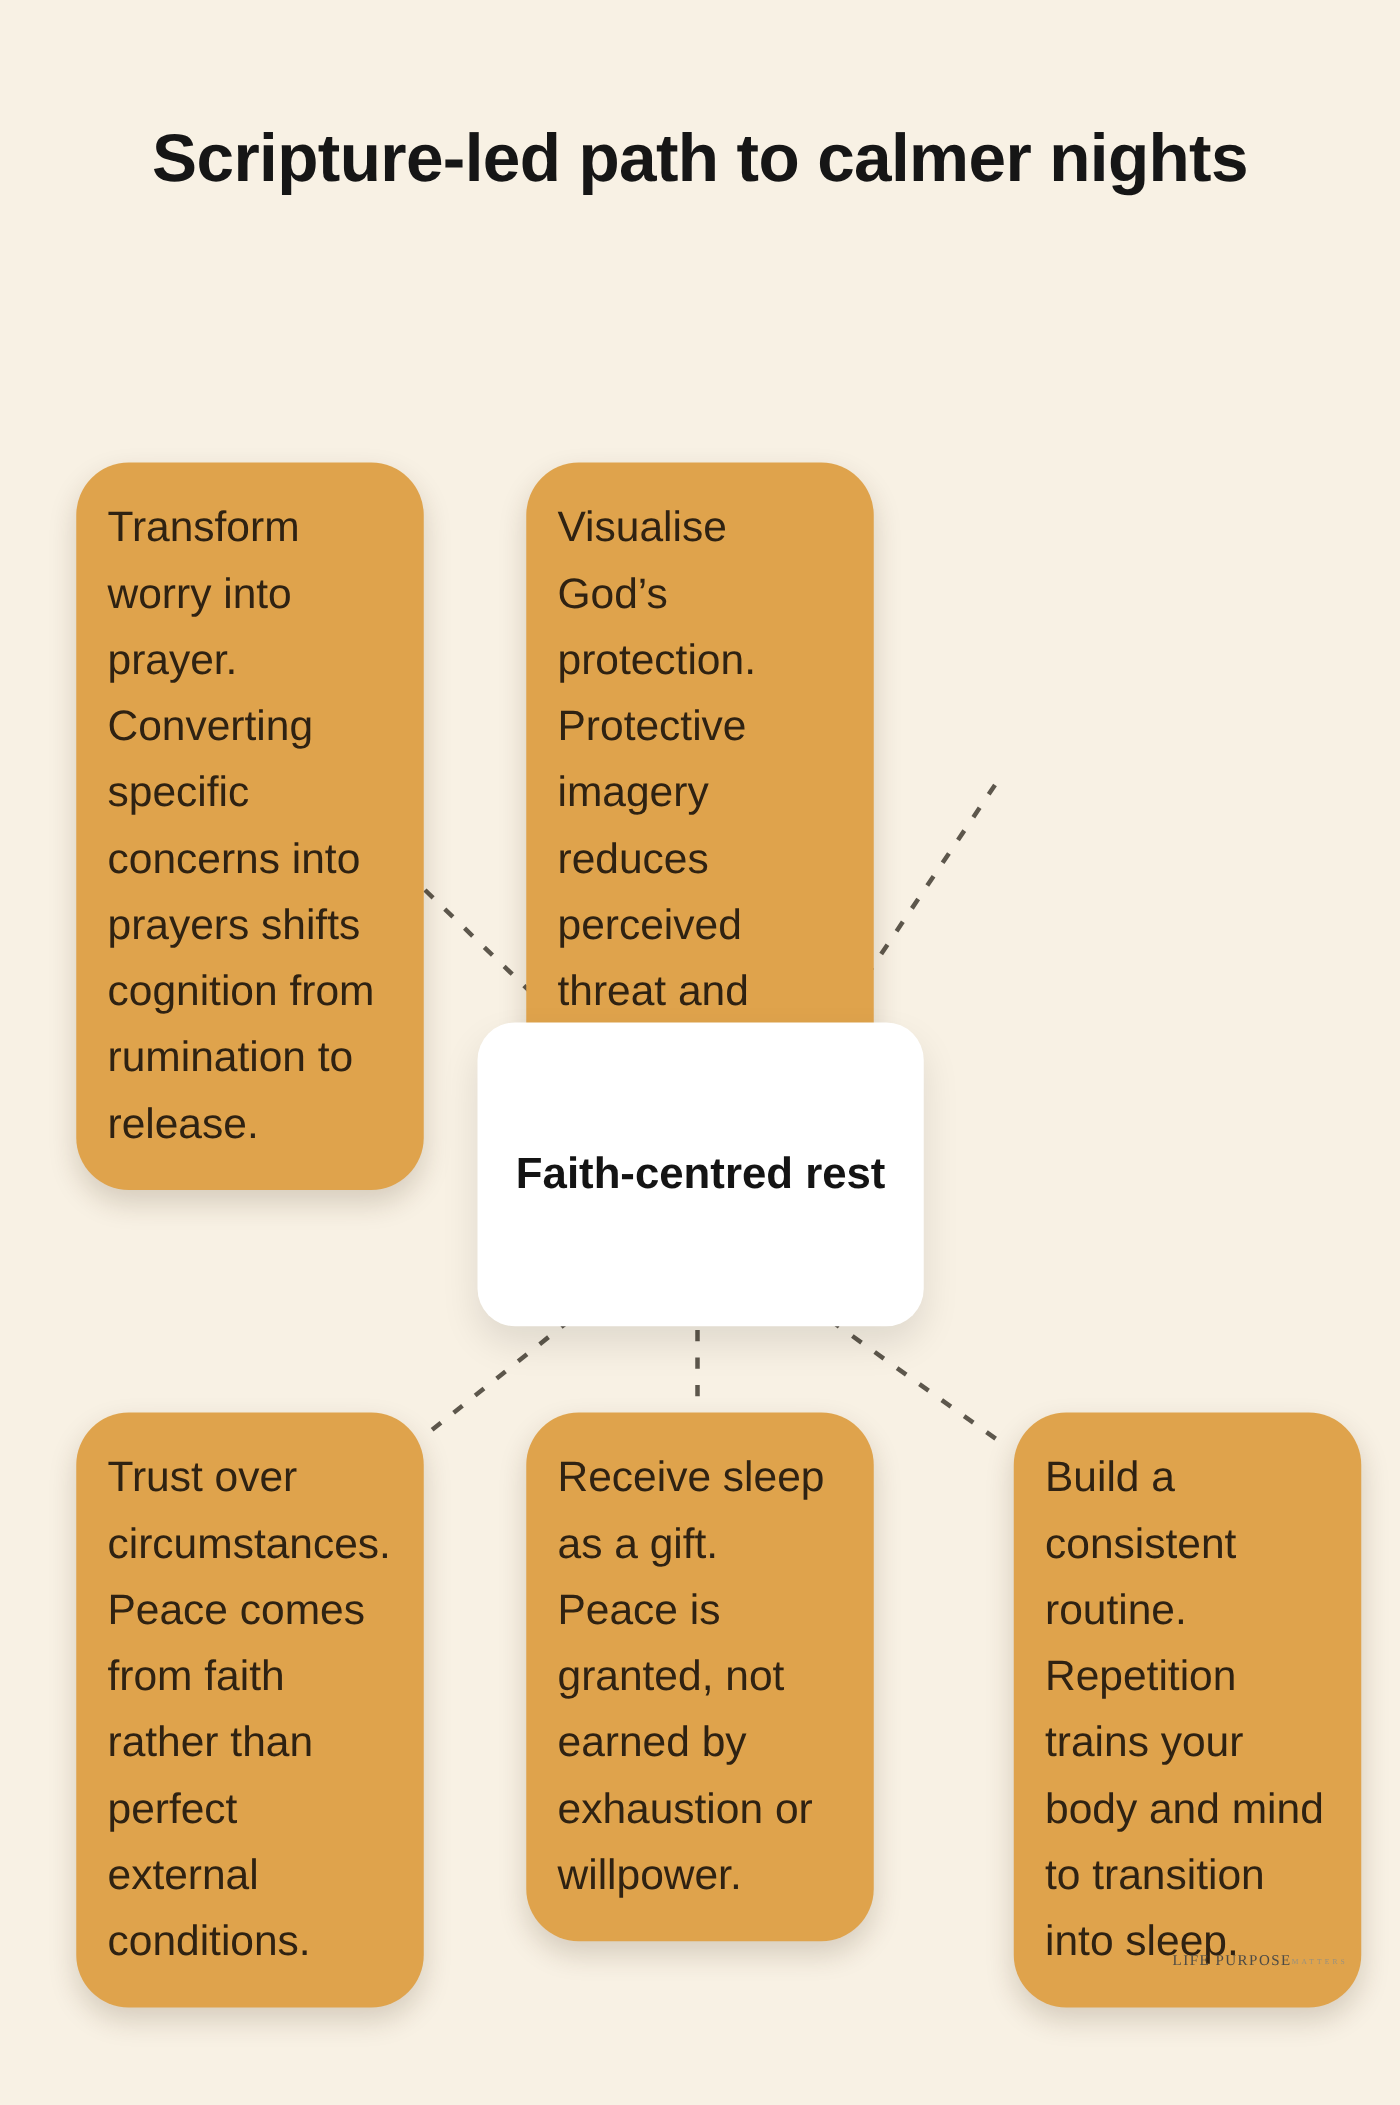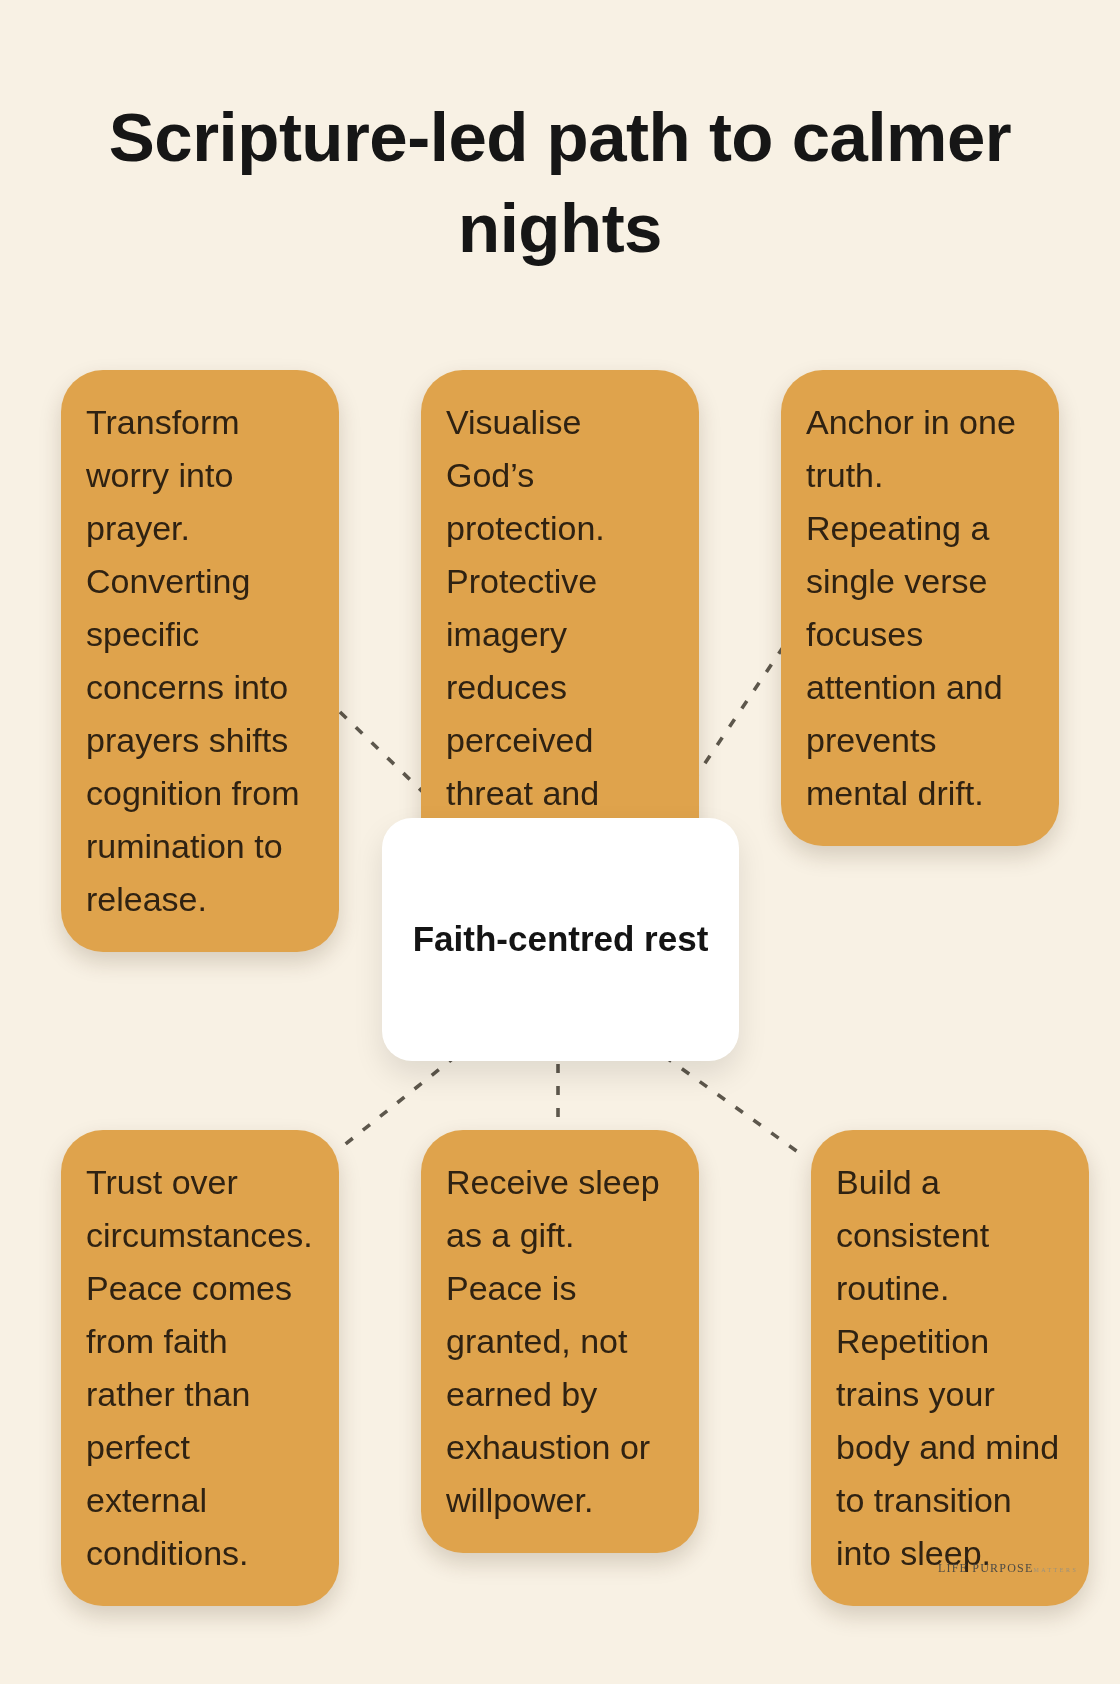--- a/index.html
+++ b/index.html
@@ -16,21 +16,21 @@
     overflow: hidden;
   }
   .page-title {
     position: absolute;
     top: 92px;
     left: 0;
     width: 100%;
     box-sizing: border-box;
     padding: 0 95px;
     text-align: center;
-    font-size: 69px;
+    font-size: 54px;
     font-weight: 700;
     line-height: 1.32;
     letter-spacing: -0.5px;
     color: #161616;
     margin: 0;
   }
   .connector-layer {
     position: absolute;
     top: 0;
     left: 0;
@@ -124,23 +124,20 @@
     <line x1="558" y1="1064" x2="558" y2="1128"></line>
     <line x1="664" y1="1056" x2="798" y2="1152"></line>
   </svg>
 
   <div class="node pos-tl">
     <p>Transform worry into prayer. Converting specific concerns into prayers shifts cognition from rumination to release.</p>
   </div>
   <div class="node pos-tm">
     <p>Visualise God’s protection. Protective imagery reduces perceived threat and settles the nervous system.</p>
   </div>
-  <div class="node pos-tr">
-    <p>Anchor in one truth. Repeating a single verse focuses attention and prevents mental drift.</p>
-  </div>
   <div class="node pos-bl">
     <p>Trust over circumstances. Peace comes from faith rather than perfect external conditions.</p>
   </div>
   <div class="node pos-bm">
     <p>Receive sleep as a gift. Peace is granted, not earned by exhaustion or willpower.</p>
   </div>
   <div class="node pos-br">
     <p>Build a consistent routine. Repetition trains your body and mind to transition into sleep.</p>
   </div>
 

